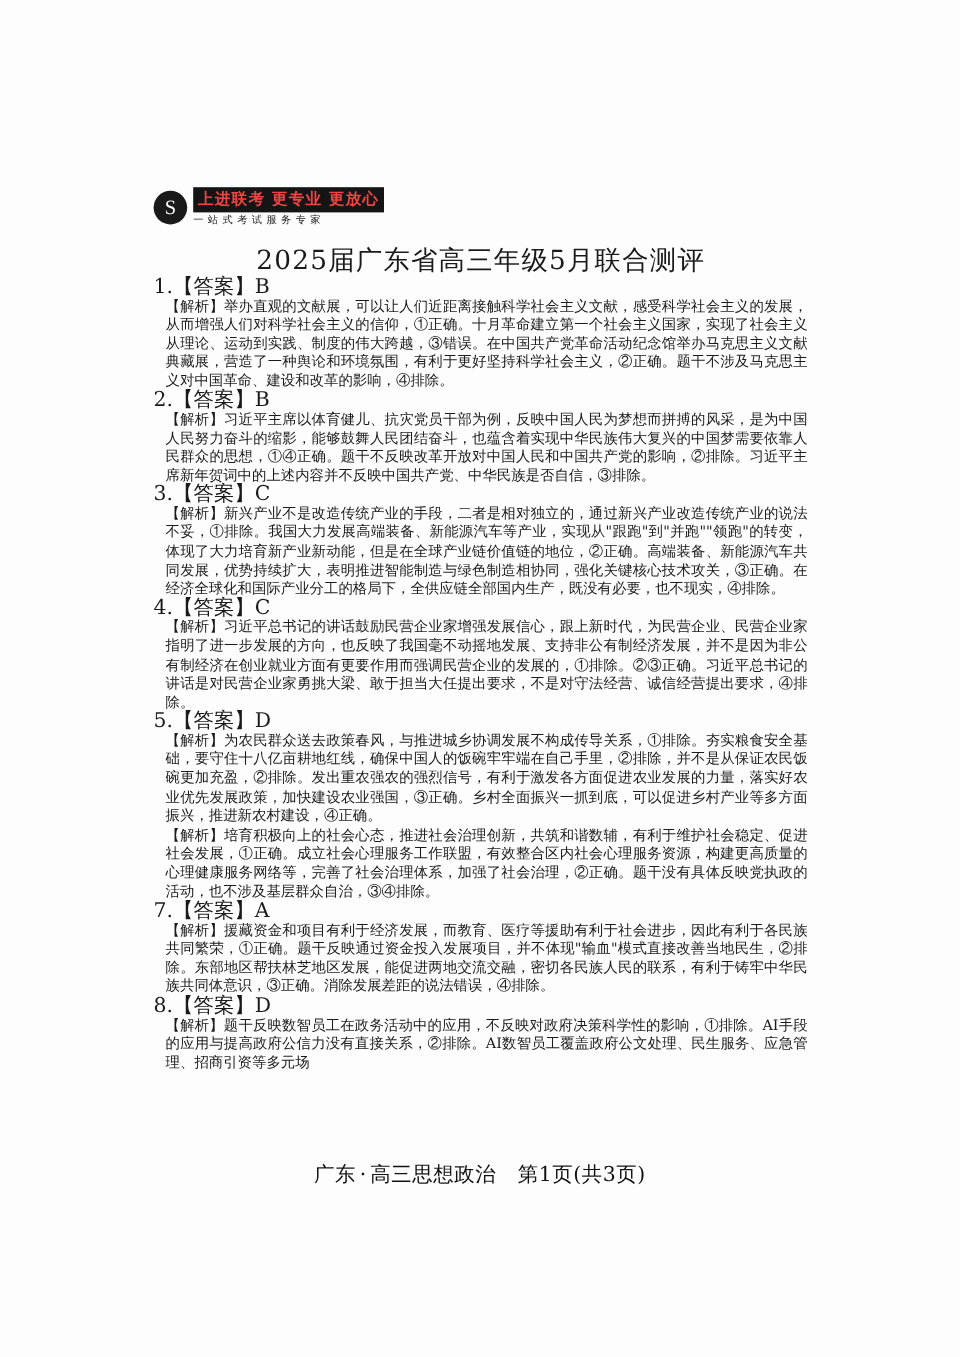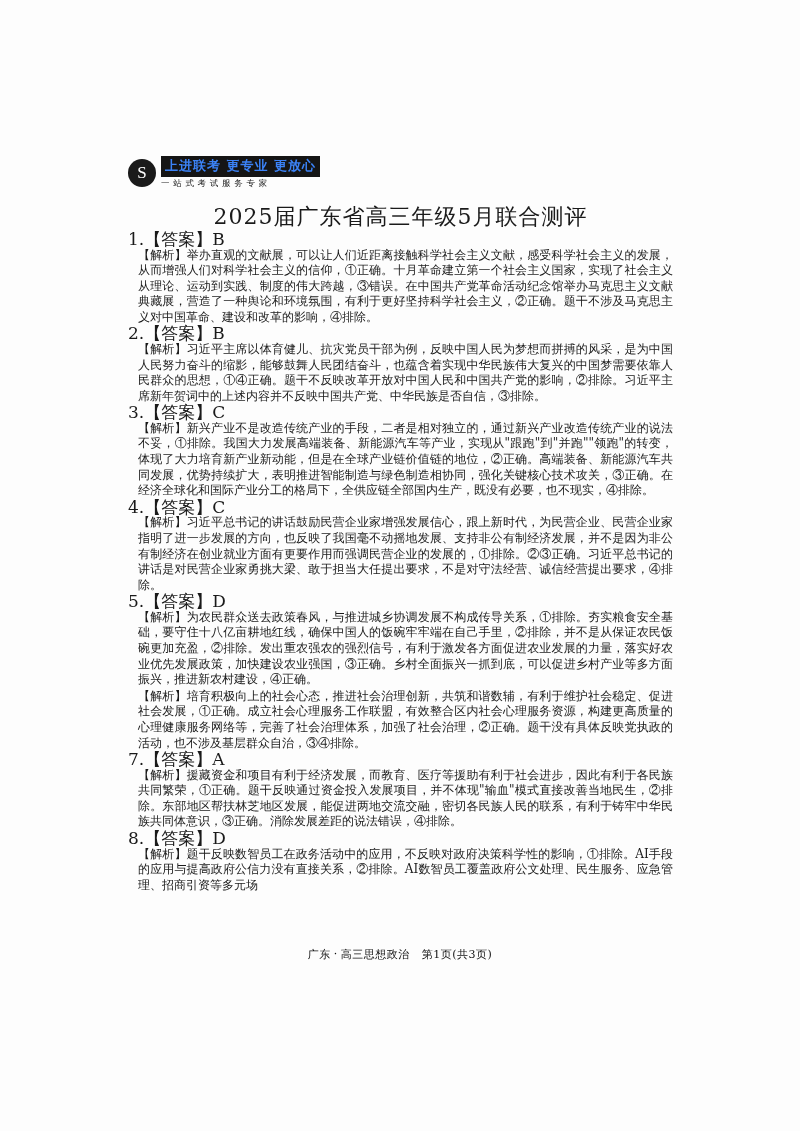--- a/index.html
+++ b/index.html
@@ -48,21 +48,21 @@
     flex: 0 0 auto;
   }
   .logo-text {
     margin-left: 5px;
     display: flex;
     flex-direction: column;
     justify-content: center;
   }
   .logo-main {
     background: #151515;
-    color: #3b82f6;
+    color: #ef4444;
     font-size: 13px;
     font-weight: bold;
     letter-spacing: 1px;
     padding: 1px 4px 2px 4px;
     font-family: "DejaVu Sans", sans-serif;
     white-space: nowrap;
   }
   .logo-sub {
     font-size: 8.5px;
     color: #222;
@@ -105,24 +105,24 @@
     text-align: justify;
     text-justify: inter-ideograph;
     text-indent: 0;
     font-family: "DejaVu Serif", serif;
     padding-left: 10px;
   }
   
   .footer {
     position: absolute;
     left: 0;
-    top: 947px;
+    top: 967px;
     width: 800px;
     text-align: center;
-    font-size: 11px;
+    font-size: 17px;
     font-family: "DejaVu Serif", serif;
     color: #111;
     letter-spacing: 0.5px;
   }
   .footer .sep { margin: 0 3px; }
 </style>
 </head>
 <body>
 
 <div class="page">

